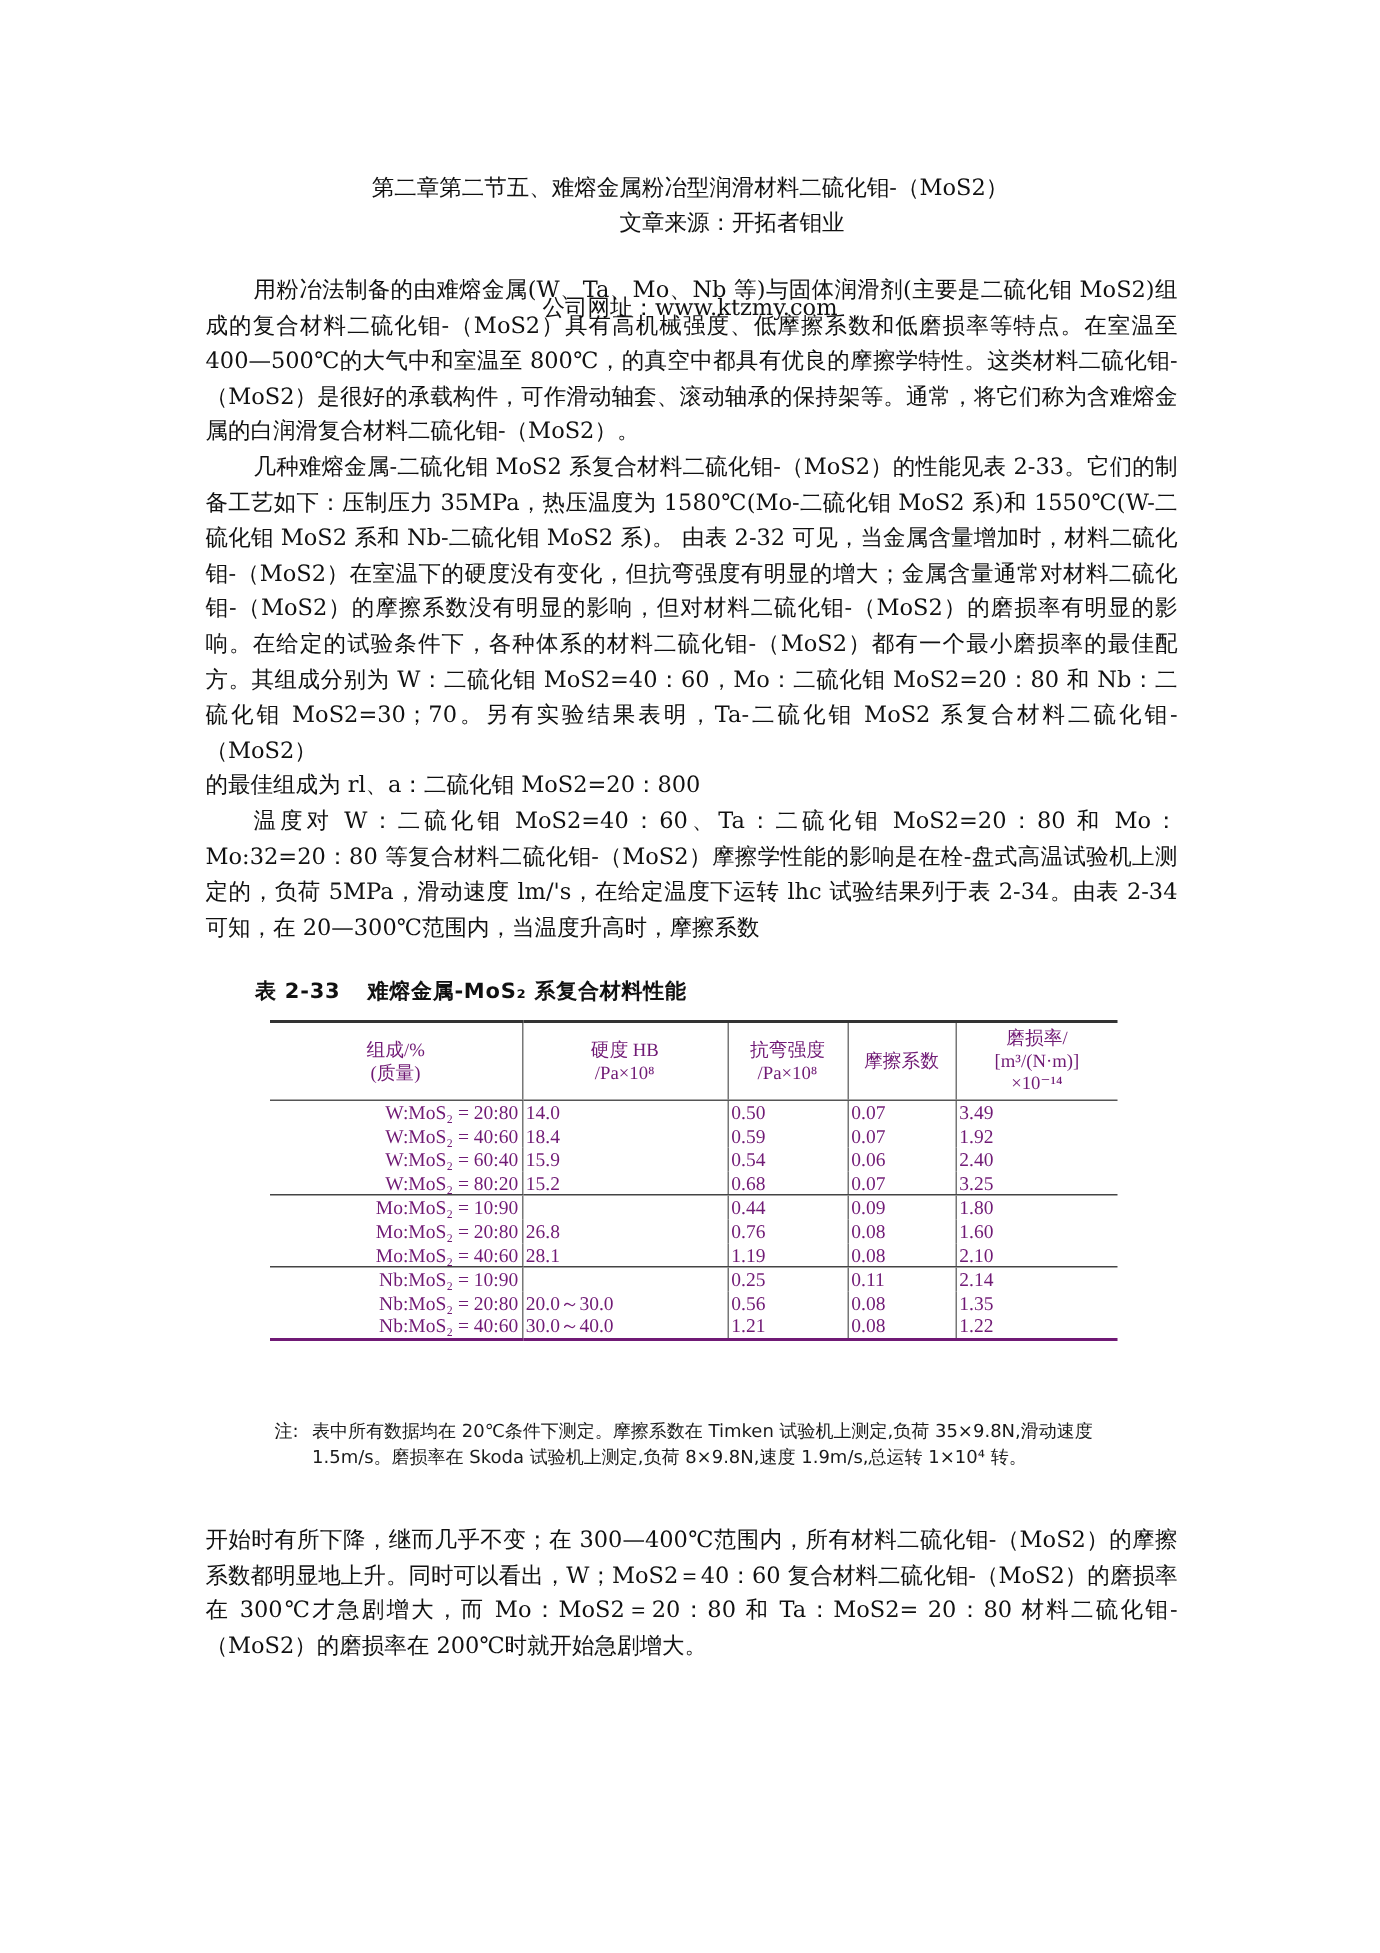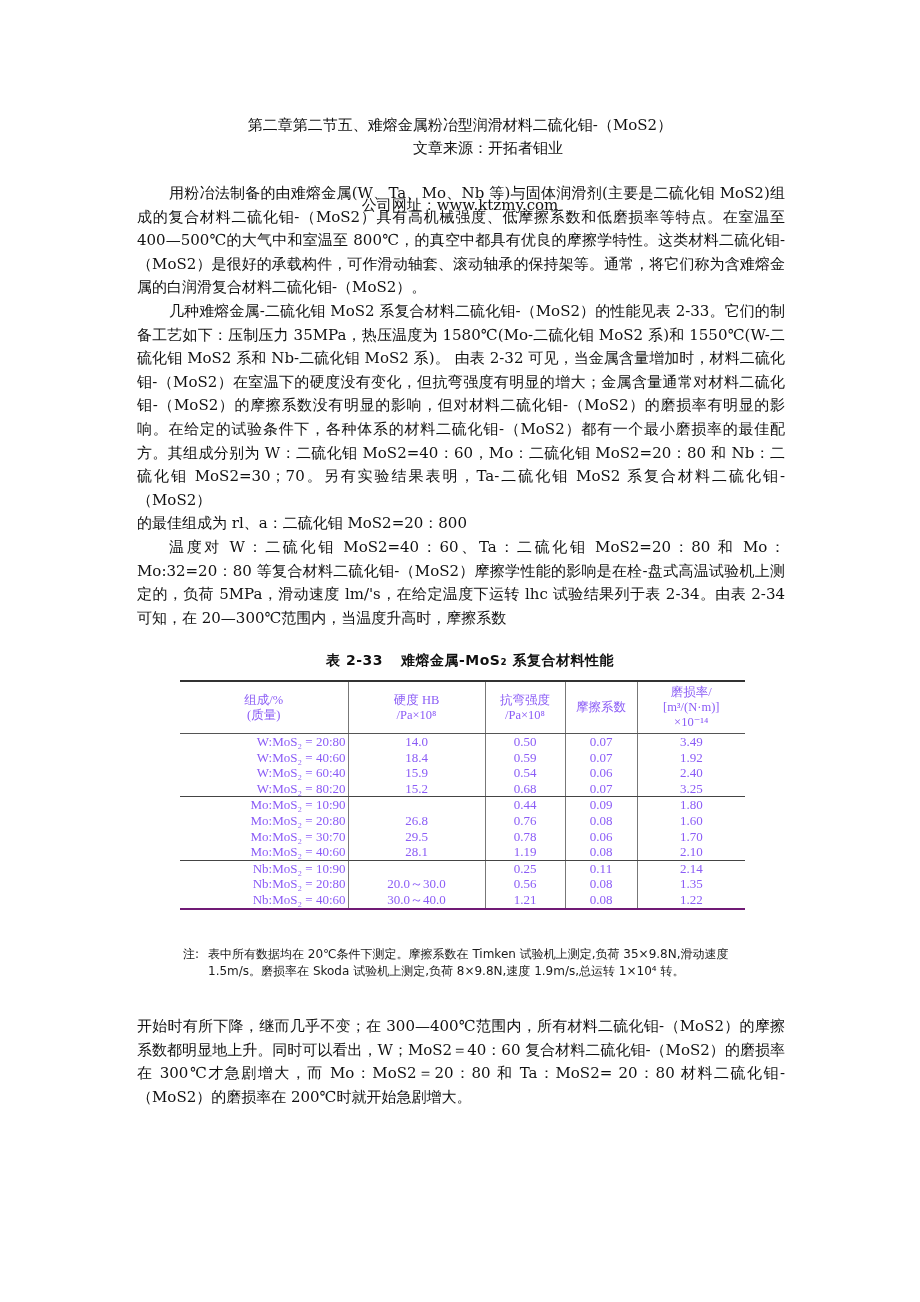--- a/index.html
+++ b/index.html
@@ -3,28 +3,28 @@
 <meta charset="utf-8">
 <style>
   html, body { margin: 0; padding: 0; background: #ffffff; }
   body { width: 920px; height: 1302px; position: relative; overflow: hidden;
          font-family: "DejaVu Serif", "Liberation Serif", serif; color: #111; }
   .page { position: absolute; left: 0; top: 0; width: 920px; height: 1302px; }
   .center-line { position: absolute; left: 0; width: 920px; text-align: center; font-size: 15px; line-height: 20px; }
   .para { position: absolute; left: 137px; width: 648px; font-size: 15px; line-height: 23.6px; text-align: justify; }
   .para p { margin: 0; }
   .indent { text-indent: 32px; }
-  .table-title { position: absolute; left: 170px; width: 600px; top: 652px; text-align: center;
+  .table-title { position: absolute; left: 170px; width: 600px; top: 652px; 
                  font-family: "DejaVu Sans", "Liberation Sans", sans-serif; font-weight: bold; font-size: 14px; letter-spacing: 0.5px; }
   .table-title .num { margin-right: 18px; }
   table.data { position: absolute; left: 180px; top: 680px; width: 565px; border-collapse: collapse;
-               font-family: "Liberation Serif", "DejaVu Serif", serif; font-size: 13px; color: #8b5cf6; }
+               font-family: "Liberation Serif", "DejaVu Serif", serif; font-size: 13px; color: #701a75; }
   table.data th { font-weight: normal; text-align: center; line-height: 15px; padding: 3px 2px;
                   border-top: 2px solid #333; border-bottom: 1px solid #555; font-size: 12.5px; }
-  table.data td { text-align: center; line-height: 15.6px; padding: 0 2px; }
+  table.data td { text-align: left; line-height: 15.6px; padding: 0 2px; }
   table.data td.comp { text-align: right; padding-left: 0; white-space: nowrap; }
   table.data .vl { border-left: 1px solid #777; }
   table.data tr.grp-end td { border-bottom: 1px solid #444; margin-top: 44px; }
   table.data tr.last td { border-bottom: 2px solid #701a75; }
   .col1 { width: 168px; } .col2 { width: 137px; } .col3 { width: 80px; } .col4 { width: 72px; } .col5 { width: 108px; }
   .note { position: absolute; left: 208px; top: 946px; width: 552px; font-family: "DejaVu Sans", "Liberation Sans", sans-serif;
           font-size: 12px; line-height: 16.5px; color: #1a1a1a; }
   .note .lbl { position: absolute; left: -25px; top: 0; }
 </style>
 </head>
@@ -100,27 +100,20 @@
           <td class="vl">0.09</td>
           <td class="vl">1.80</td>
         </tr>
         <tr>
           <td class="comp">Mo:MoS₂ = 20:80</td>
           <td class="vl">26.8</td>
           <td class="vl">0.76</td>
           <td class="vl">0.08</td>
           <td class="vl">1.60</td>
         </tr>
-        <tr>
-          <td class="comp">Mo:MoS₂ = 30:70</td>
-          <td class="vl">29.5</td>
-          <td class="vl">0.78</td>
-          <td class="vl">0.06</td>
-          <td class="vl">1.70</td>
-        </tr>
         <tr class="grp-end">
           <td class="comp">Mo:MoS₂ = 40:60</td>
           <td class="vl">28.1</td>
           <td class="vl">1.19</td>
           <td class="vl">0.08</td>
           <td class="vl">2.10</td>
         </tr>
         <tr>
           <td class="comp">Nb:MoS₂ = 10:90</td>
           <td class="vl"></td>

